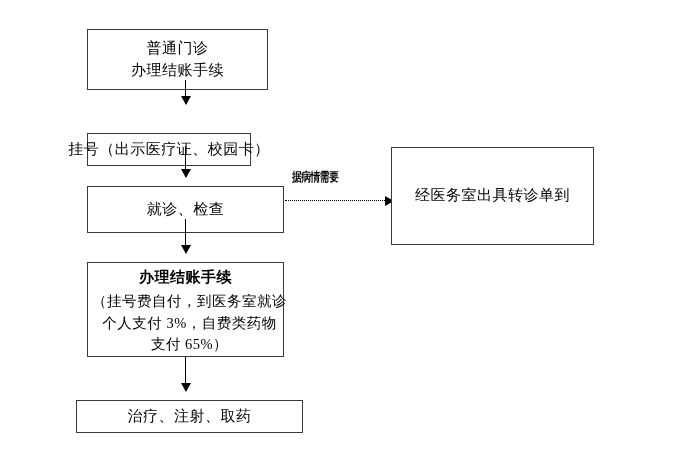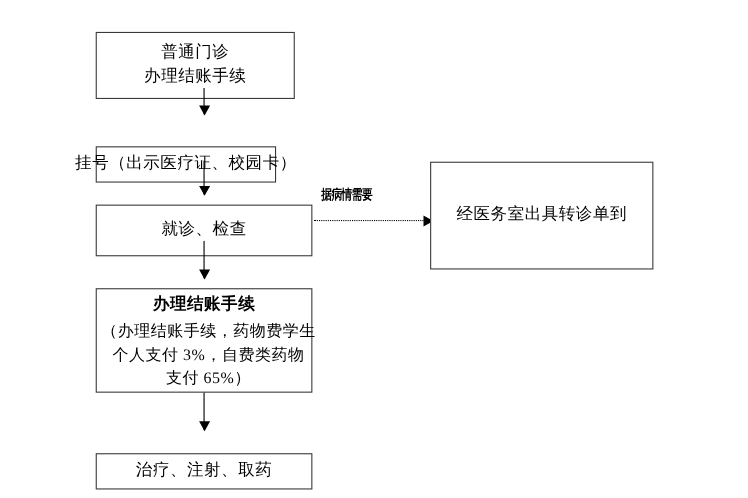--- a/index.html
+++ b/index.html
@@ -36,21 +36,21 @@
     display: block;
     white-space: nowrap;
   }
   
   #box-outpatient  { left: 87px;  top: 29px;  width: 181px; height: 61px; }
   #box-register    { left: 87px;  top: 113px; width: 164px; height: 33px; margin-top: 20px; }
   #box-consult     { left: 87px;  top: 186px; width: 197px; height: 47px; }
   #box-referral    { left: 391px; top: 147px; width: 203px; height: 98px; gap: 13px; }
   #box-settlement  { left: 87px;  top: 262px; width: 197px; height: 95px;
                      justify-content: flex-end; padding-top: 1px; }
-  #box-treatment   { left: 87px;  top: 400px; width: 197px; height: 33px; margin-top: 12px; }
+  #box-treatment   { left: 76px;  top: 400px; width: 227px; height: 33px; }
 
   
   #box-settlement .heading {
     font-weight: bold;
     margin-bottom: 2px;
   }
   #box-settlement .detail {
     text-align: left;
     padding-left: 8px;
     font-size: 14.5px;
@@ -137,21 +137,21 @@
   <div id="arrow-referral"></div>
 
   <div class="box" id="box-referral">
     <span class="line">经医务室出具转诊单到</span>
   </div>
 
   <div class="varrow" id="arrow-3"></div>
 
   <div class="box" id="box-settlement">
     <span class="line heading">办理结账手续</span>
-    <span class="line detail">（办理结账手续，药物费学生</span>
+    <span class="line detail">（挂号费自付，到医务室就诊</span>
     <span class="line detail">个人支付 3%，自费类药物</span>
     <span class="line detail">支付 65%）</span>
   </div>
 
   <div class="varrow" id="arrow-4"></div>
 
   <div class="box" id="box-treatment">
     <span class="line">治疗、注射、取药</span>
   </div>
 

